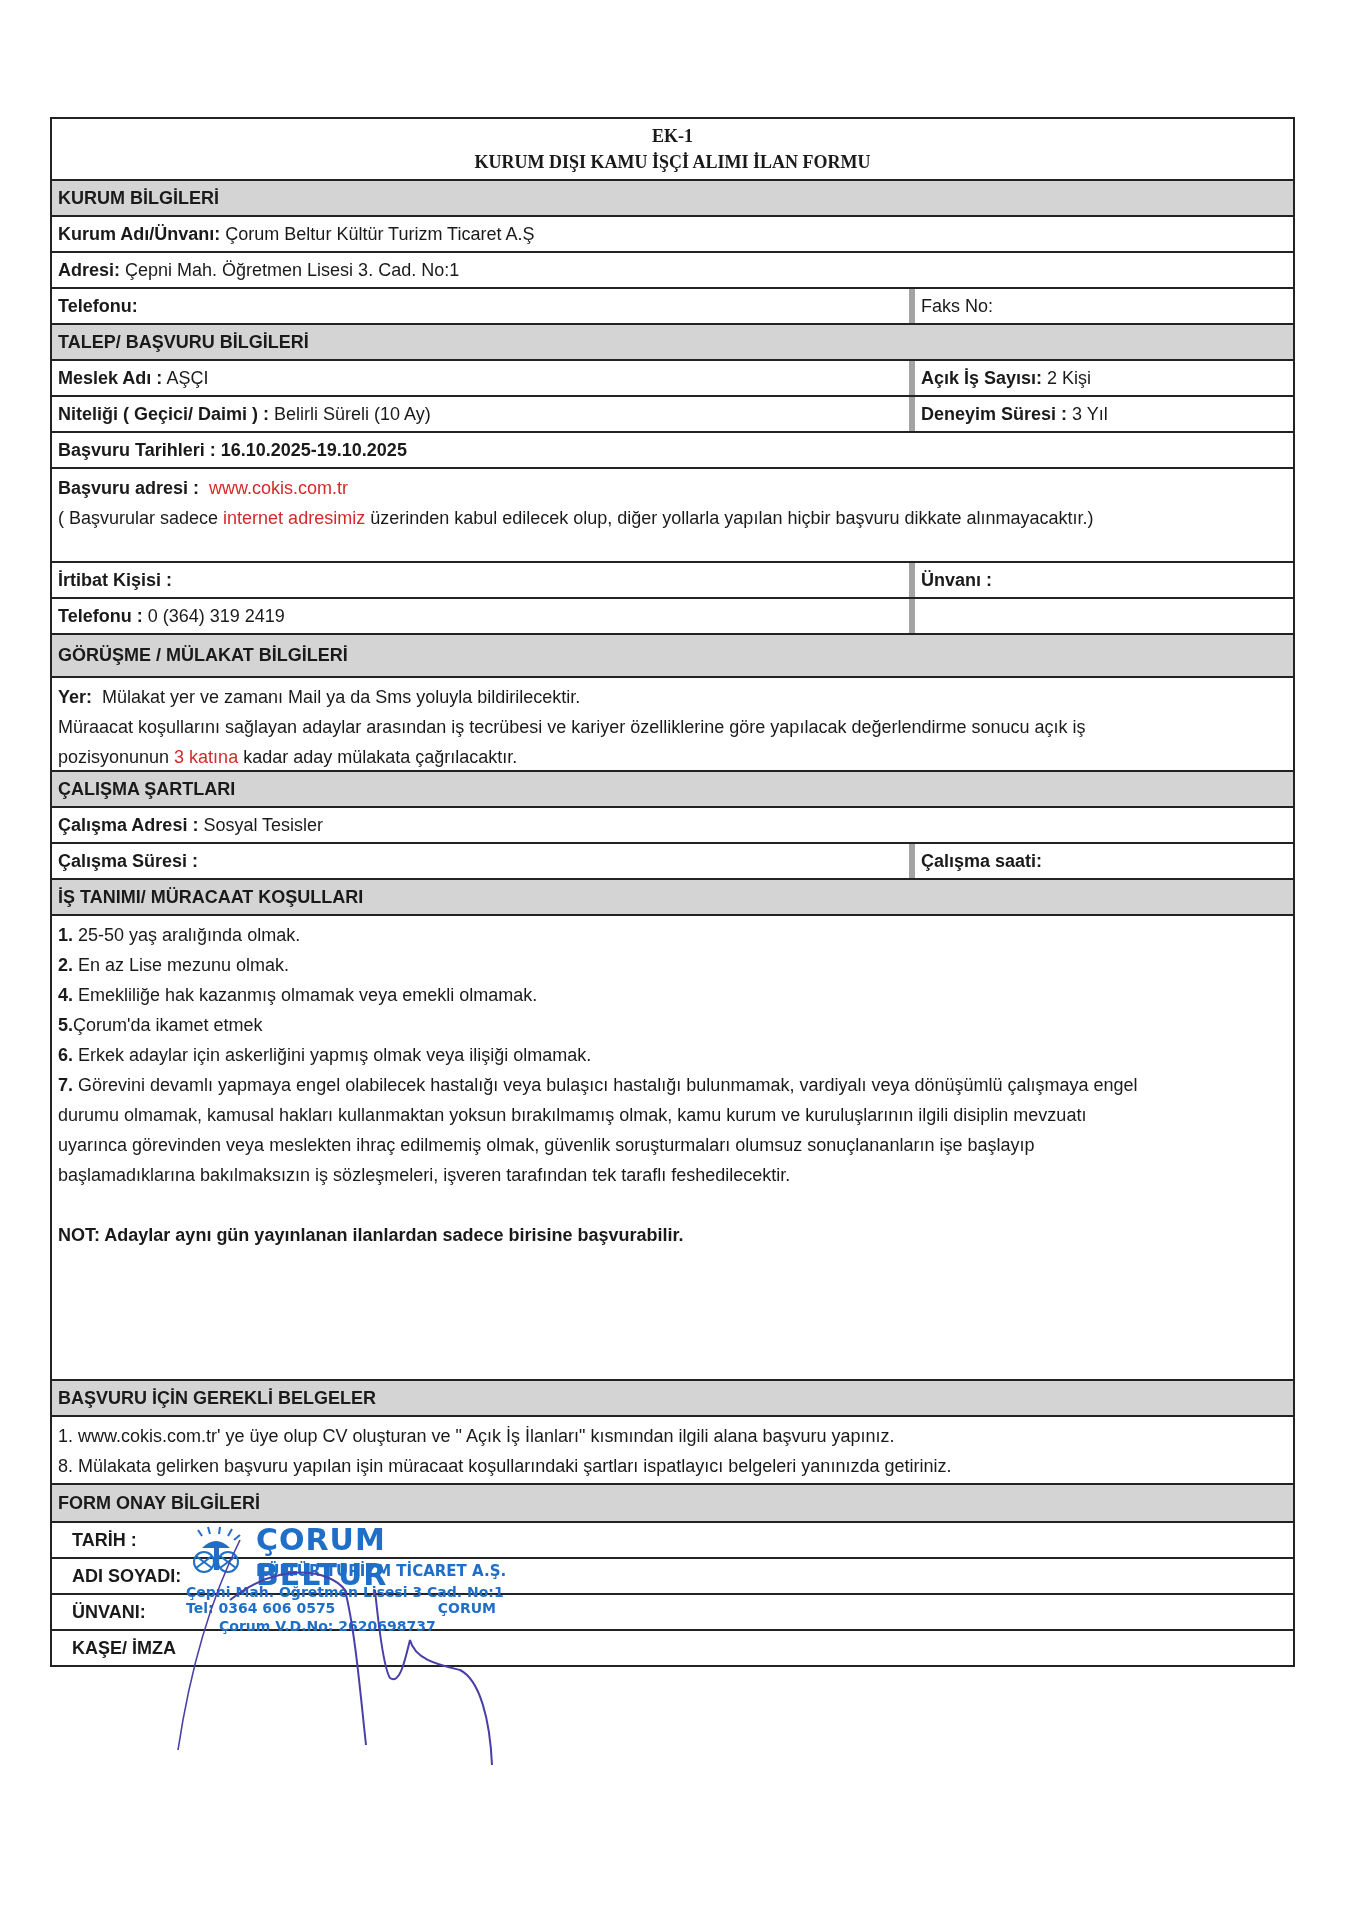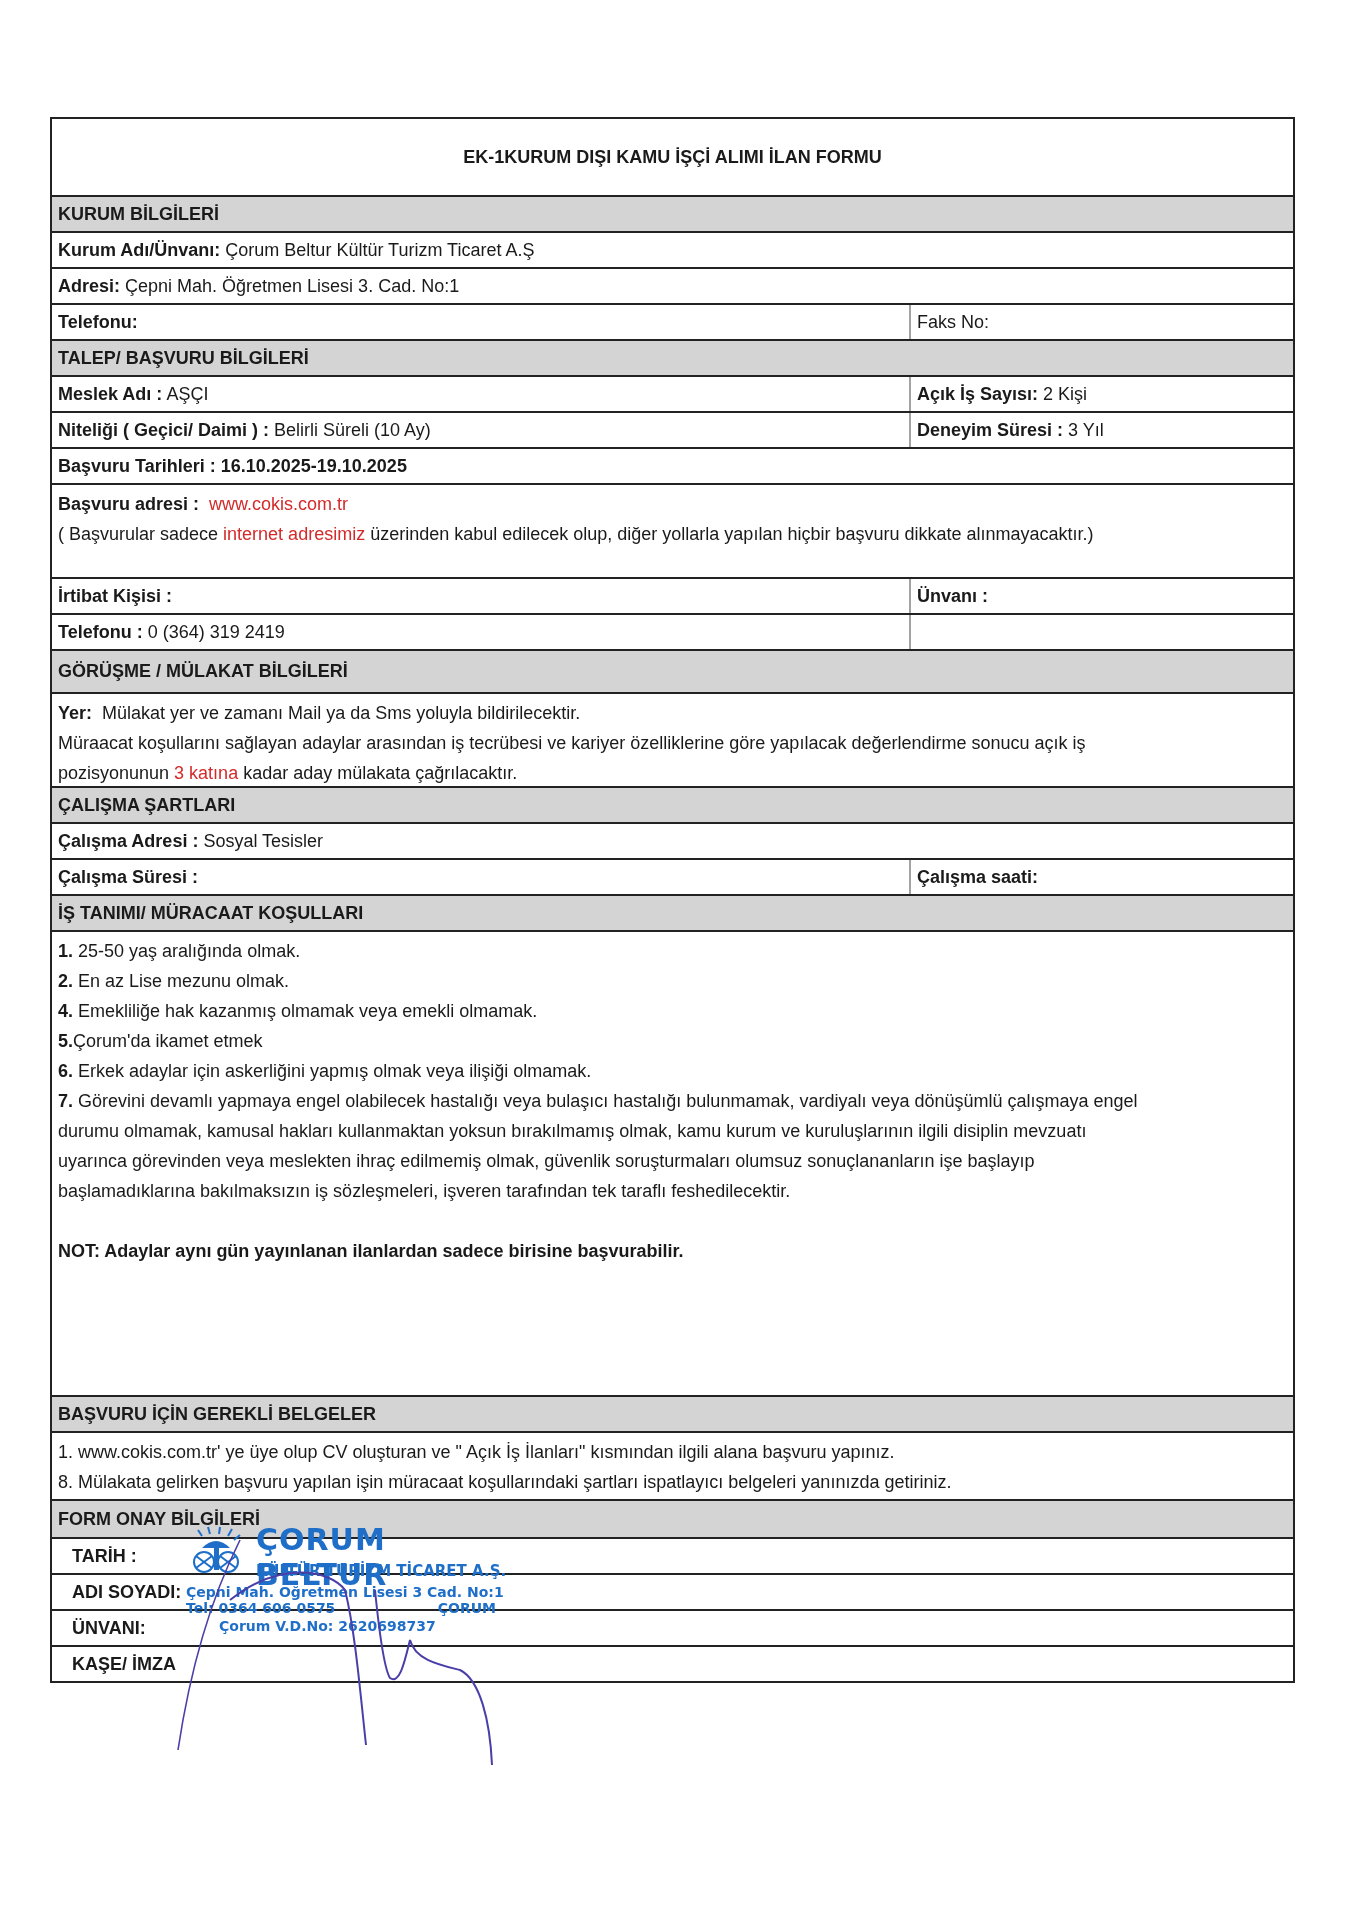--- a/index.html
+++ b/index.html
@@ -4,25 +4,25 @@
 <style>
   html, body { margin:0; padding:0; background:#ffffff; }
   body { width:1357px; height:1920px; position:relative; overflow:hidden;
          font-family:"Liberation Sans", "DejaVu Sans", sans-serif; color:#1a1a1a; }
   .form { position:absolute; left:50px; top:117px; width:1245px;
           border:2px solid #222; box-sizing:border-box; }
   .row { display:flex; border-top:2px solid #222; box-sizing:border-box; min-height:36px; }
   .row:first-child { border-top:none; }
   .cell { padding:0 6px; display:flex; align-items:center; font-size:18px; box-sizing:border-box; }
   .cell.main { flex:1; }
-  .cell.side { width:384px; border-left:2px solid #a3a3a3; }
+  .cell.side { width:384px; border-left:6px solid #a3a3a3; }
   .section { background:#d4d4d4; font-weight:bold; font-size:18px; }
   .b { font-weight:bold; }
   .red { color:#d42a2a; }
-  .title-row { height:76px; justify-content:center; align-items:center; font-weight:bold; font-size:18px; }
+  .title-row { height:60px; flex-direction:column; justify-content:center; align-items:center; font-weight:bold; font-size:18px;font-family:Liberation Serif, serif; }
   .title-row div { line-height:26px; }
   .block { flex-direction:column; align-items:flex-start; justify-content:flex-start; padding:4px 6px; }
   .block .line { line-height:30px; font-size:18px; }
   .cond .line { line-height:30px; }
   .sign-row .cell.label { width:150px; font-weight:bold;padding-left:20px; }
   .stamp { position:absolute; left:186px; top:1522px; width:330px; height:125px; color:#1f6fc8;
            font-family:"DejaVu Sans", sans-serif; pointer-events:none; }
   .stamp .t1 { position:absolute; left:70px; top:0; font-size:30px; font-weight:bold; letter-spacing:1px; }
   .stamp .t2 { position:absolute; left:70px; top:40px; font-size:15px; font-weight:bold; }
   .stamp .t3 { position:absolute; left:0; top:62px; font-size:14px; font-weight:bold; }

